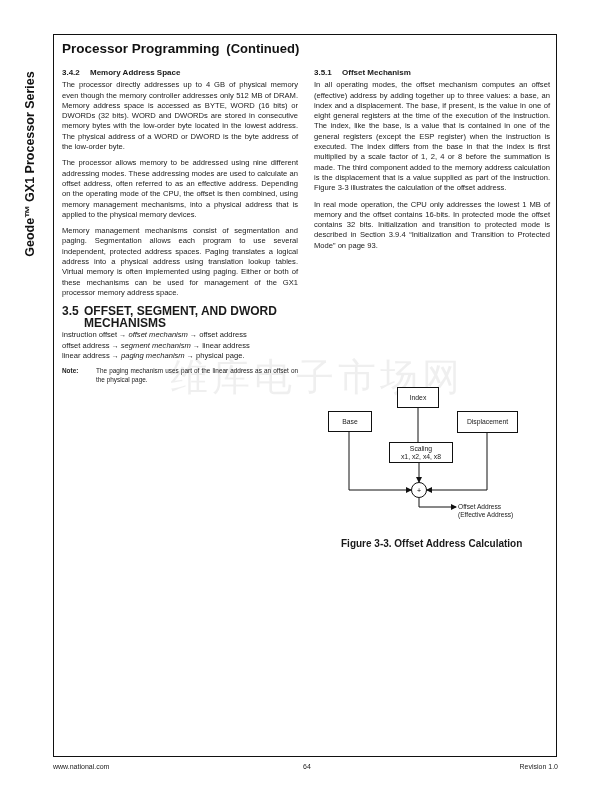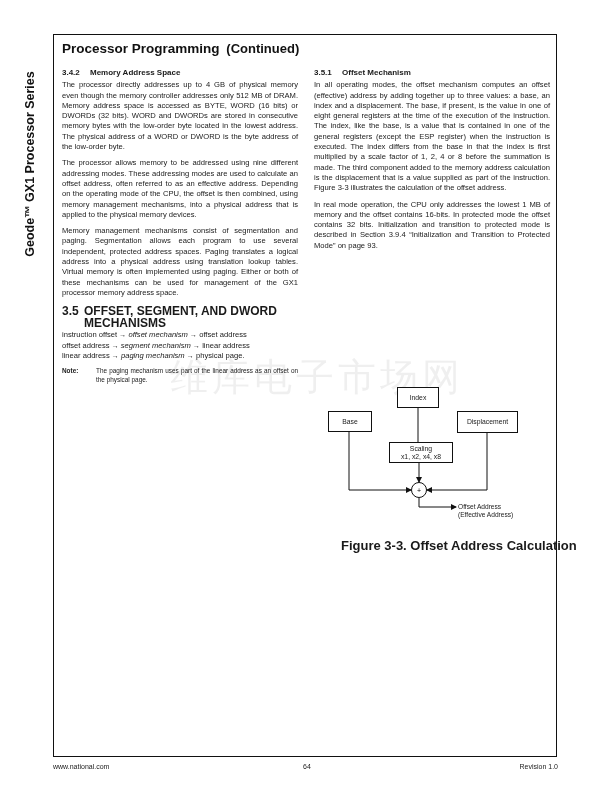--- a/index.html
+++ b/index.html
@@ -26,21 +26,21 @@
     .arrow { font-size: 7px; }
     .note { display: flex; font-size: 6.4px; line-height: 8.6px; }
     .note .lbl { font-weight: bold; width: 34px; flex: none; }
     .note .txt { text-align: justify; }
     .watermark { position: absolute; left: 170px; top: 352px; font-family: "DejaVu Serif", serif;
       font-size: 38px; color: #000; opacity: 0.06; letter-spacing: 4px; white-space: nowrap; pointer-events: none; }
     .diagram { position: absolute; left: 0; top: 0; }
     .box { position: absolute; border: 1px solid #111; background: #fff; font-size: 6.8px;
            display: flex; align-items: center; justify-content: center; text-align: center; line-height: 8px; box-sizing: border-box; }
     .out-label { position: absolute; left: 458px; top: 503px; font-size: 6.6px; line-height: 8.4px; }
-    .fig-caption { position: absolute; left: 341px; top: 538px; font-weight: bold; font-size: 13px; }
+    .fig-caption { position: absolute; left: 341px; top: 538px; font-weight: bold; font-size: 10px; }
     .footer { position: absolute; top: 763px; font-size: 7px; color: #222; }
     .footer.left { left: 53px; }
     .footer.center { left: 303px; }
     .footer.right { right: 53px; }
   </style>
 </head>
 <body>
 
 <div class="side-title">
   <span>Geode™ GX1 Processor Series</span>

